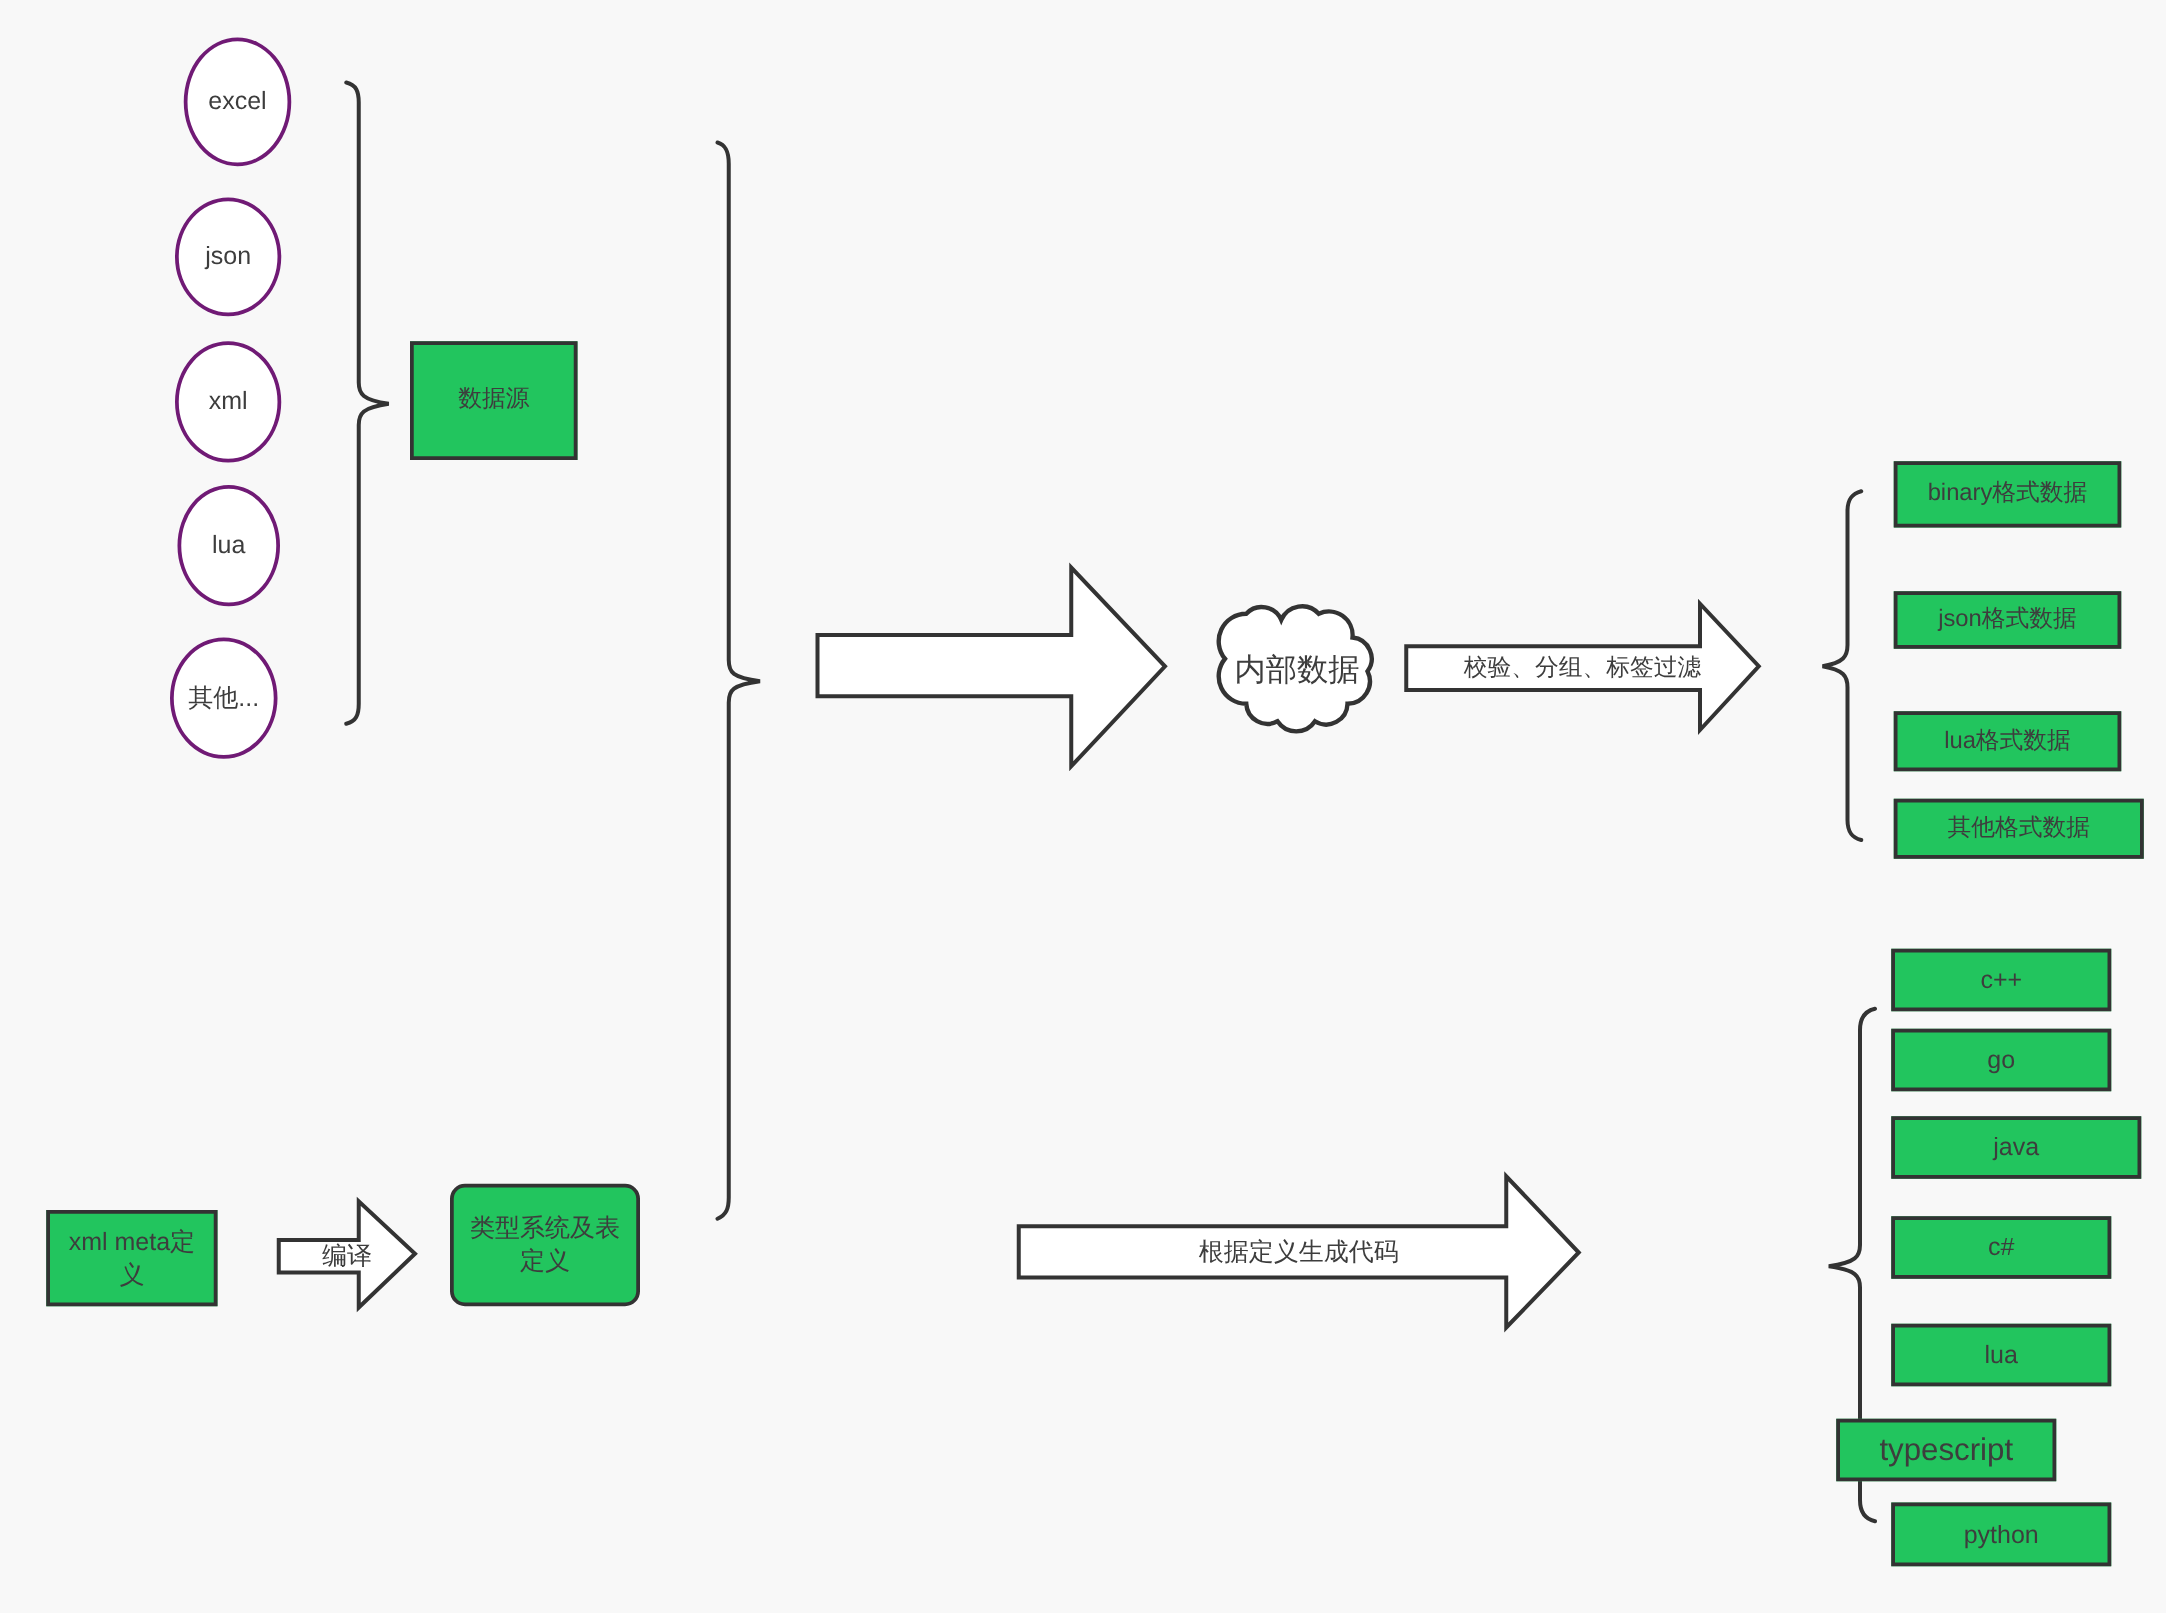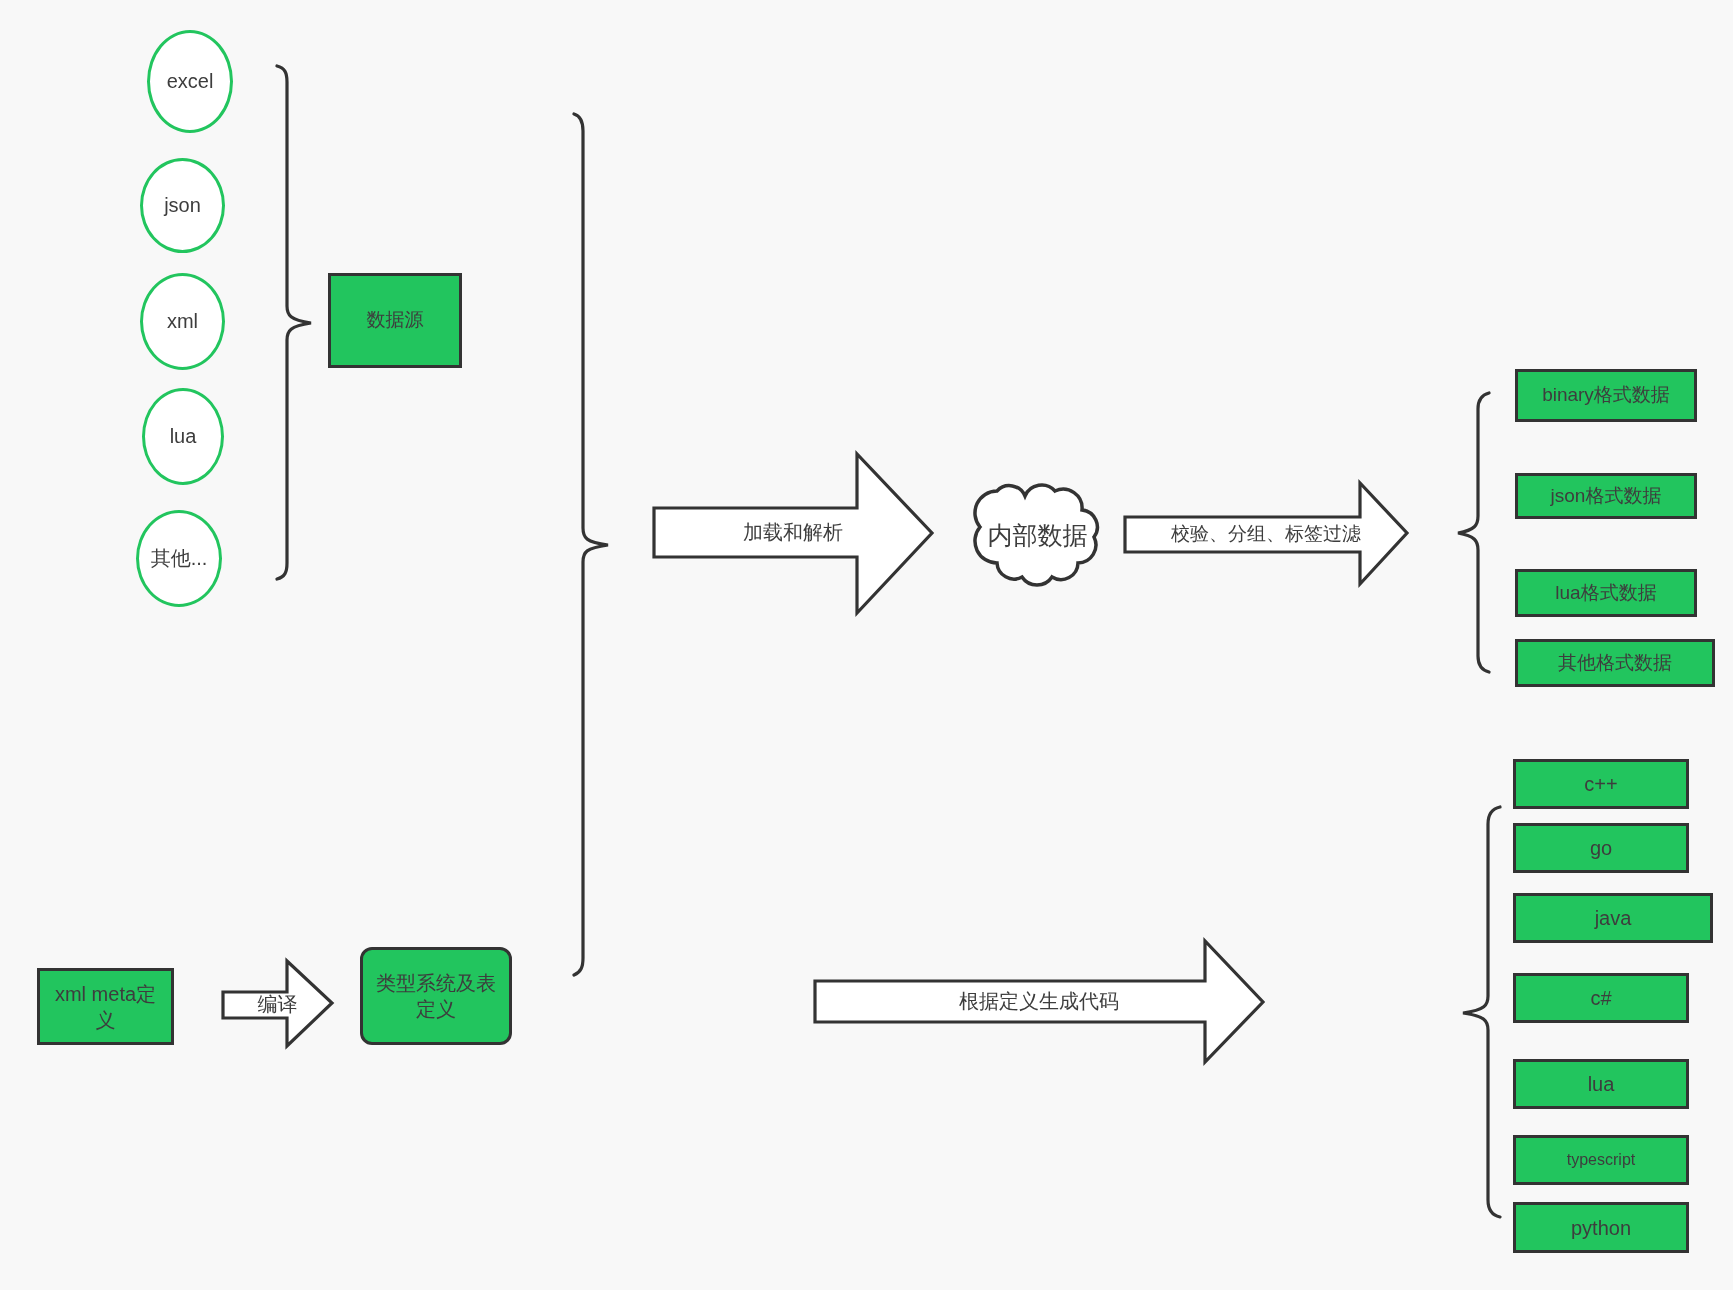--- a/index.html
+++ b/index.html
@@ -3,21 +3,21 @@
 <meta charset="utf-8">
 <style>
   html,body{margin:0;padding:0;background:#f8f8f8;}
   .canvas{
     position:relative;width:1733px;height:1290px;background:#f8f8f8;
     font-family:"Liberation Sans","DejaVu Sans",sans-serif;
     color:#3d3d3d;overflow:hidden;
   }
   .shapes{position:absolute;left:0;top:0;width:1733px;height:1290px;}
   .ellipse{
-    position:absolute;box-sizing:border-box;border:3px solid #22c55e;border-radius:50%;
+    position:absolute;box-sizing:border-box;border:3px solid #701a75;border-radius:50%;
     background:#fff;display:flex;align-items:center;justify-content:center;
     font-size:20px;color:#3d3d3d;text-align:left;
   }
   .box{
     position:absolute;box-sizing:border-box;border:3px solid #333;background:#22c55e;
     display:flex;align-items:center;justify-content:center;
     font-size:19px;color:#3d3d3d;text-align:center;line-height:1.3;
   }
   .box.rounded{border-radius:12px;}
   .label{
@@ -46,36 +46,35 @@
   </svg>
 
   <div class="ellipse" style="left:147px;top:30px;width:86px;height:103px;">excel</div>
   <div class="ellipse" style="left:140px;top:158px;width:85px;height:95px;">json</div>
   <div class="ellipse" style="left:140px;top:273px;width:85px;height:97px;">xml</div>
   <div class="ellipse" style="left:142px;top:388px;width:82px;height:97px;">lua</div>
   <div class="ellipse" style="left:136px;top:510px;width:86px;height:97px;">其他...</div>
 
   <div class="box" style="left:328px;top:273px;width:134px;height:95px;">数据源</div>
 
-  <div class="label" style="left:654px;top:506px;width:278px;height:52px;">加载和解析</div>
   <div class="label" style="left:1125px;top:514px;width:282px;height:40px;font-size:19px;">校验、分组、标签过滤</div>
   <div class="label" style="left:223px;top:988px;width:109px;height:32px;">编译</div>
   <div class="label" style="left:815px;top:980px;width:448px;height:43px;">根据定义生成代码</div>
 
   <div class="label" style="left:978px;top:515px;width:119px;height:40px;font-size:25px;">内部数据</div>
 
   <div class="box" style="left:1515px;top:369px;width:182px;height:53px;">binary格式数据</div>
   <div class="box" style="left:1515px;top:473px;width:182px;height:46px;">json格式数据</div>
   <div class="box" style="left:1515px;top:569px;width:182px;height:48px;">lua格式数据</div>
   <div class="box" style="left:1515px;top:639px;width:200px;height:48px;">其他格式数据</div>
 
   <div class="box" style="left:1513px;top:759px;width:176px;height:50px;font-size:20px;">c++</div>
   <div class="box" style="left:1513px;top:823px;width:176px;height:50px;font-size:20px;">go</div>
   <div class="box" style="left:1513px;top:893px;width:200px;height:50px;font-size:20px;">java</div>
   <div class="box" style="left:1513px;top:973px;width:176px;height:50px;font-size:20px;">c#</div>
   <div class="box" style="left:1513px;top:1059px;width:176px;height:50px;font-size:20px;">lua</div>
-  <div class="box" style="left:1513px;top:1135px;width:176px;height:50px;font-size:16px;">typescript</div>
+  <div class="box" style="left:1469px;top:1135px;width:176px;height:50px;font-size:25px;">typescript</div>
   <div class="box" style="left:1513px;top:1202px;width:176px;height:51px;font-size:20px;">python</div>
 
   <div class="box" style="left:37px;top:968px;width:137px;height:77px;font-size:20px;padding:0 10px;">xml meta定义</div>
   <div class="box rounded" style="left:360px;top:947px;width:152px;height:98px;font-size:20px;padding:0 10px;">类型系统及表定义</div>
 
 </div>
 
 </body></html>

